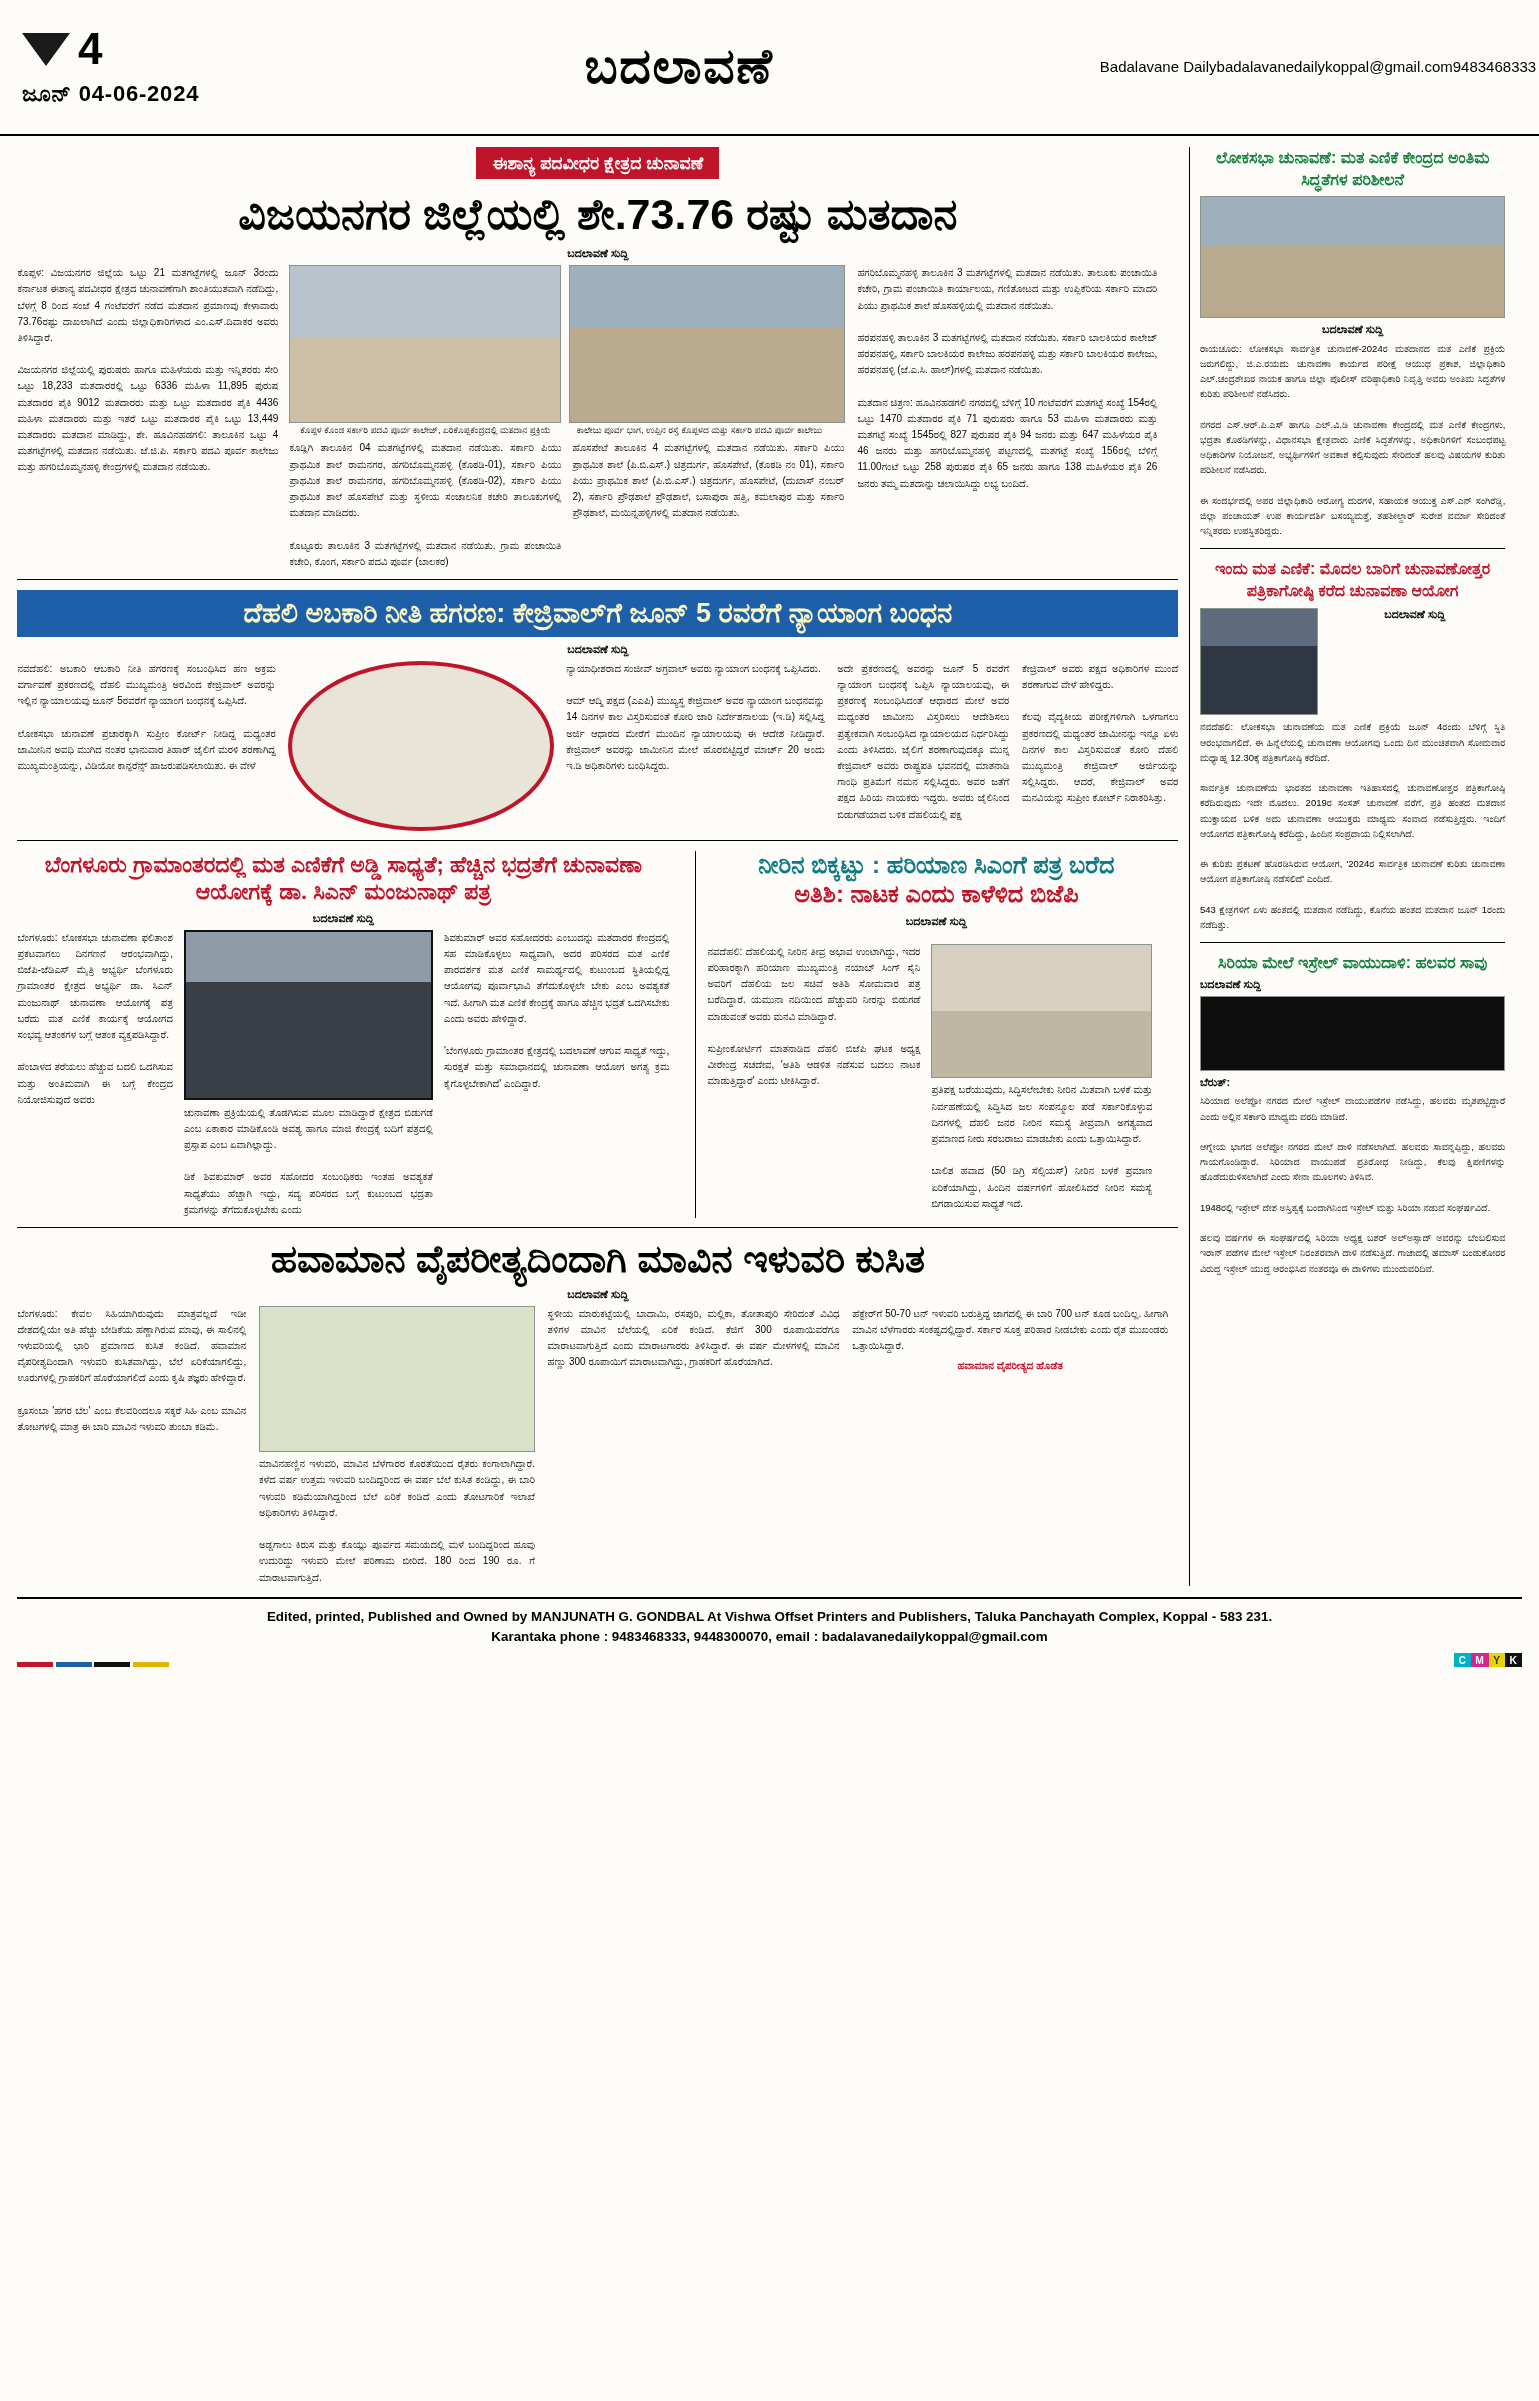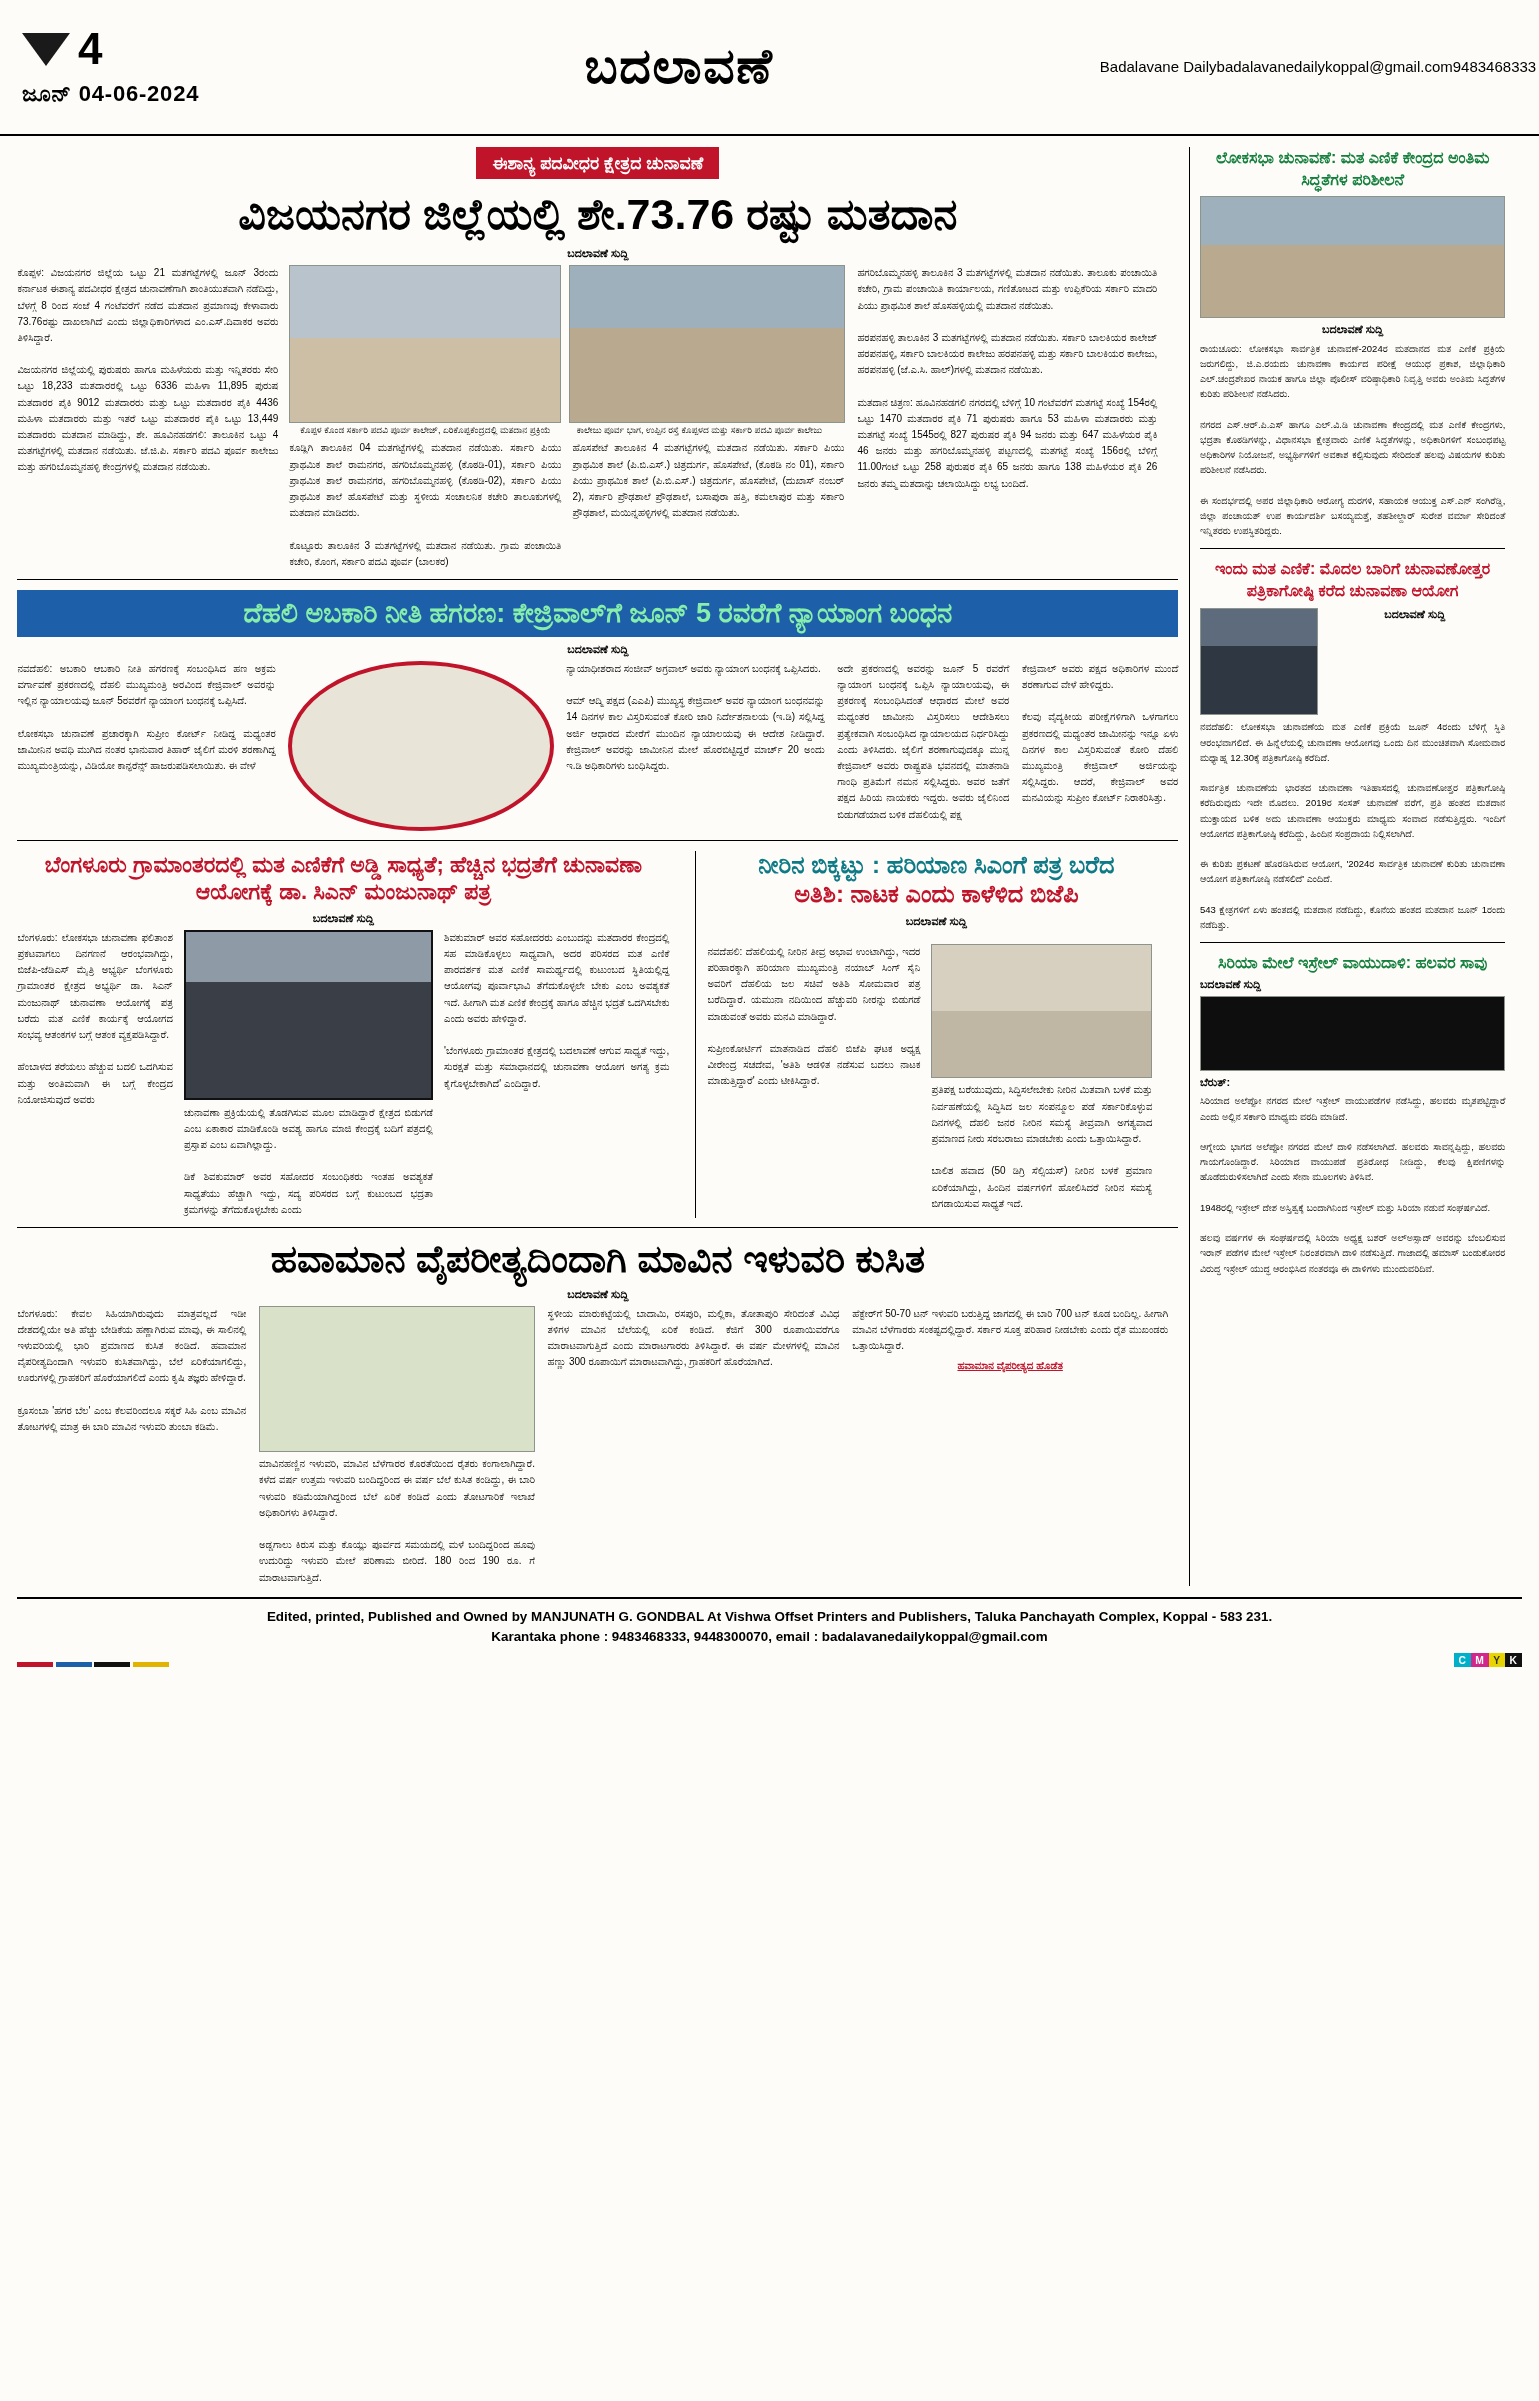--- a/index.html
+++ b/index.html
@@ -43,36 +43,36 @@
   .ph-man { background:linear-gradient(#5d6b7c 0 35%, #2e3742 35% 100%); }
   .ph-kejri { background:#e9e4d8; }
   .ph-atishi { background:linear-gradient(#d7cfc0 0 50%, #c0b6a4 50% 100%); }
   .ph-mangu { background:linear-gradient(#8e9aa5 0 30%, #3a3f47 30% 100%); }
   .ph-mango { background:#d9e2c8; }
   .ph-syringe { background:#0e0e0e; }
 
   .caption { font-size:9px; text-align:center; padding:1.6px 1.6px 0 1.6px; }
 
   
-  .bluebar { background:#1d5fa8; color:#86efac; font-size:27px; font-weight:bold; text-align:center; padding:8px 9.5px; }
+  .bluebar { background:#1d5fa8; color:#fef9c3; font-size:27px; font-weight:bold; text-align:center; padding:8px 9.5px; }
   .tealhead { color:#0e7a86; font-size:24px; font-weight:bold; text-align:center; line-height:1.2; }
   .redhead { color:#c0142b; font-size:22px; font-weight:bold; text-align:center; line-height:1.25; }
   .rc-head { font-weight:bold; font-size:16px; line-height:1.35; text-align:center; }
   .rc-head.teal { color:#15803d; }
   .rc-head.red { color:#c0142b; }
   .rc-body { font-size:9.5px; line-height:1.6; text-align:justify; }
 
   
   .footer { border-top:2.4px solid #000; margin:11px 17.4px 0 17.4px; padding-top:8px; text-align:center; font-weight:bold; font-size:13.4px; line-height:1.5; }
   .cmyk { display:flex; justify-content:flex-end; align-items:center; gap:0; padding:6.3px 17.4px 0 17.4px; }
   .cmyk span { font-size:10.3px; font-weight:bold; color:#fff; padding:1.6px 4.7px; }
   .reg { display:flex; gap:2.4px; padding:4.7px 17.4px 8px 17.4px; }
   .reg i { display:block; width:36px; height:5.5px; }
 
-  .fig-caption-red { color:#c0142b; font-weight:bold; font-size:10.3px; text-align:center;text-decoration:underline; }
+  .fig-caption-red { color:#c0142b; font-weight:bold; font-size:10.3px; text-align:center; }
 </style>
 </head>
 <body>
 
 <div class="page">
 
   <div class="masthead">
     <div class="mast-left">
       <div class="pagebadge">
         <span class="tri"></span>

